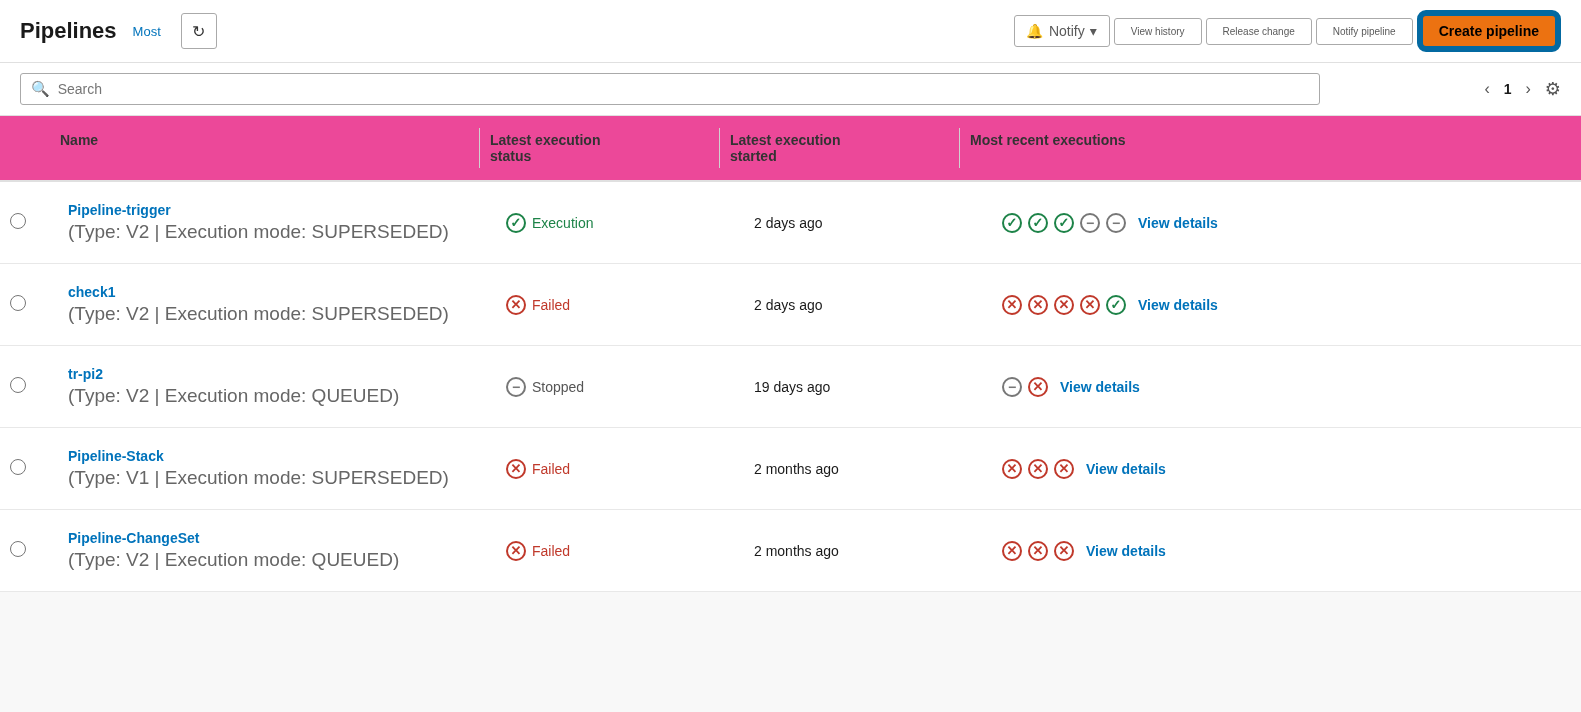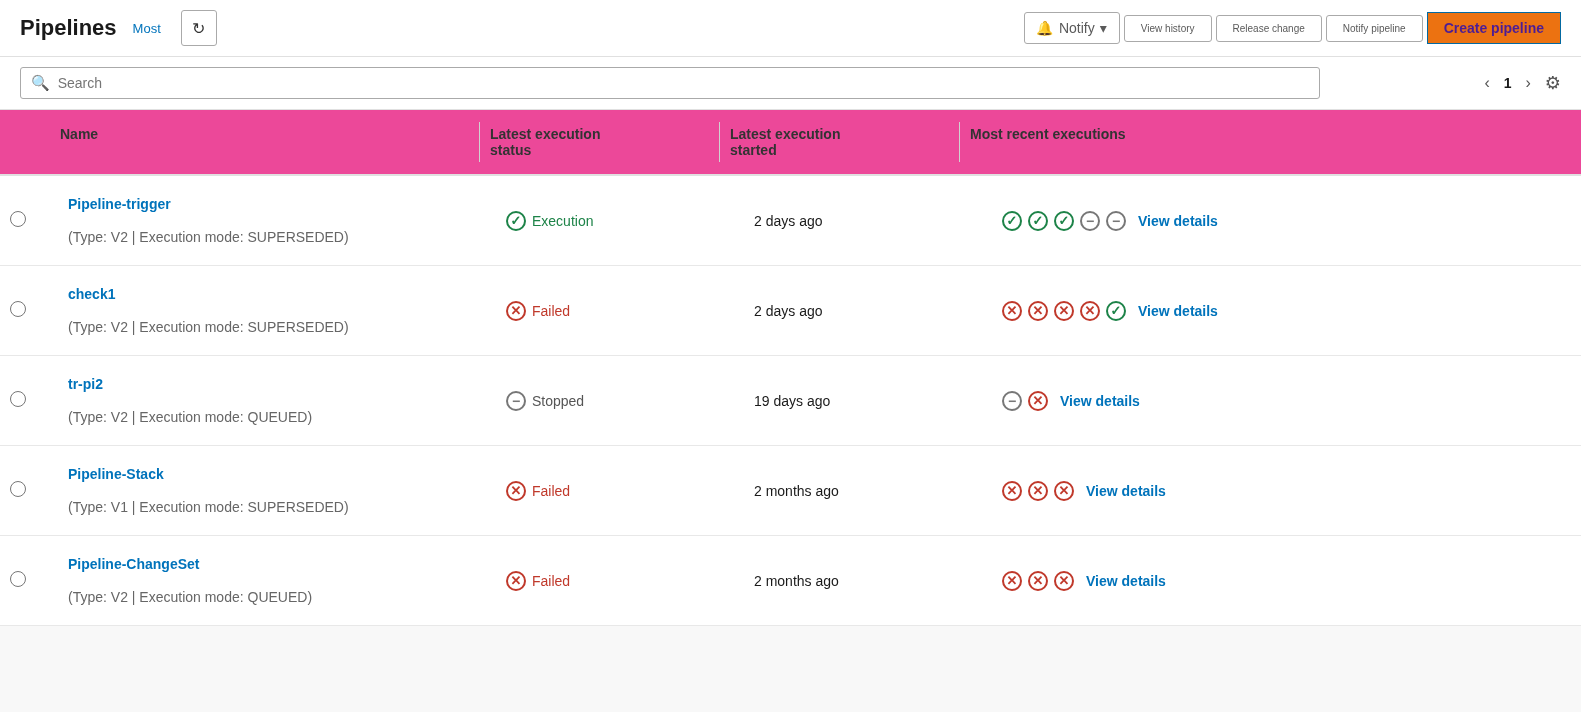--- a/index.html
+++ b/index.html
@@ -47,23 +47,23 @@
       background: #fff;
       border-radius: 3px;
       padding: 7px 16px;
       cursor: pointer;
       font-size: 10px;
       color: #5a5a5a;
       display: flex; align-items: center; gap: 6px;
     }
     .action-btn-primary {
       background: #ec7211;
-      color: #4c1d95;
-      border: 1px solid #0369a1;
-      border-radius: 0;
+      color: #000000;
+      border: 6px solid #0369a1;
+      border-radius: 9px;
       padding: 7px 16px;
       cursor: pointer;
       font-size: 14px;
       font-weight: 600;
     }
 
     .search-bar {
       display: flex;
       align-items: center;
       padding: 10px 20px;
@@ -125,21 +125,21 @@
     }
 
     .cell { padding: 4px 10px; }
 
     .pipeline-name {
       color: #0073bb;
       font-weight: 600;
       font-size: 14px;
       cursor: pointer;
     }
-    .pipeline-meta { color: #666; font-size: 14px; margin-top: 17px; }
+    .pipeline-meta { color: #666; font-size: 19px; margin-top: 3px; }
 
     .status-succeeded { color: #1d8348; display: flex; align-items: center; gap: 6px; font-weight: 500; }
     .status-failed { color: #c0392b; display: flex; align-items: center; gap: 6px; font-weight: 500; }
     .status-stopped { color: #555; display: flex; align-items: center; gap: 6px; font-weight: 500; }
 
     .status-icon-success {
       width: 20px; height: 20px;
       border-radius: 50%;
       border: 2px solid #1d8348;
       display: inline-flex; align-items: center; justify-content: center;

